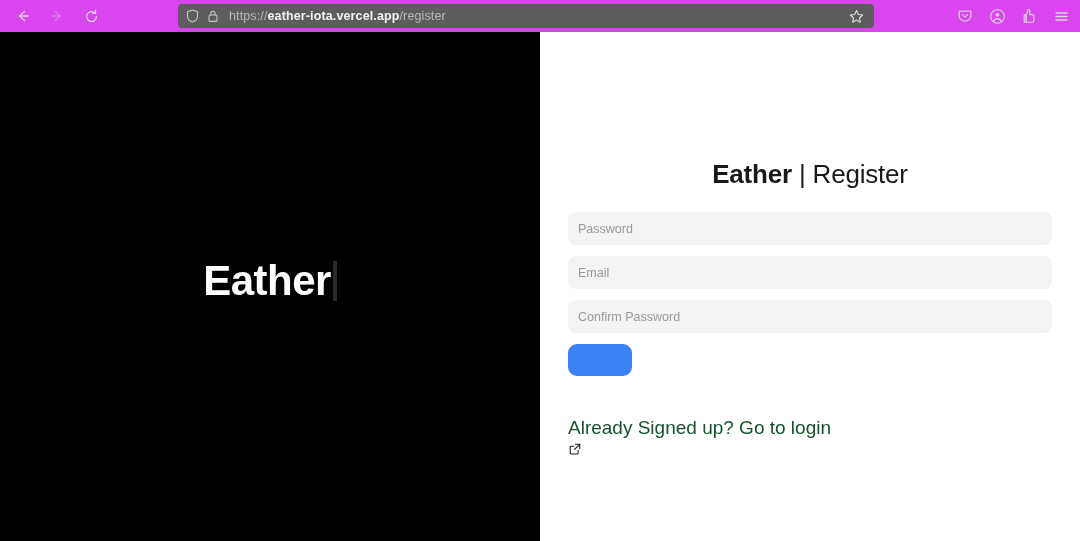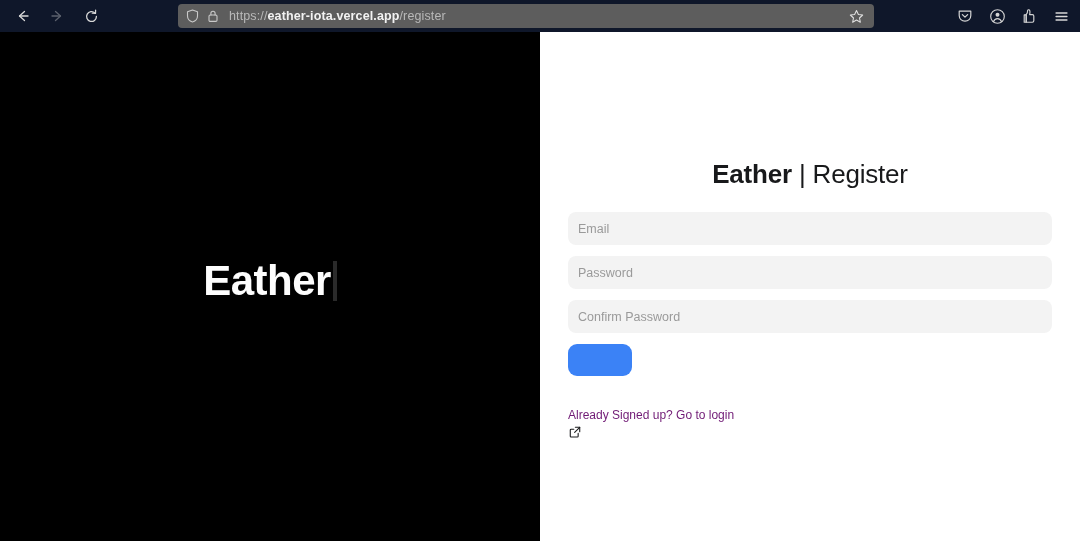--- a/index.html
+++ b/index.html
@@ -11,21 +11,21 @@
     background: #ffffff;
     font-family: "Liberation Sans", sans-serif;
   }
 
   
   .browser-chrome {
     position: absolute;
     left: 0; top: 0;
     width: 1080px;
     height: 32px;
-    background: #0f172a;
+    background: #d946ef;
     display: flex;
     align-items: center;
     z-index: 10;
   }
 
   .nav-buttons {
     display: flex;
     align-items: center;
     gap: 0px;
     padding-left: 6px;
@@ -201,23 +201,23 @@
     border-radius: 9px;
     margin-top: 6px;
     cursor: pointer;
     color: #ffffff;
     font-size: 13px;
     font-family: "Liberation Sans", sans-serif;
     padding: 0;
   }
 
   .login-link {
-    margin-top: 32px;
-    font-size: 12px;
-    color: #701a75;
+    margin-top: 40px;
+    font-size: 19px;
+    color: #14532d;
     line-height: 1.25;
     cursor: pointer;
     display: inline-block;
   }
 
   .ext-icon {
     display: block;
     margin-top: 2px;
     cursor: pointer;
     width: 14px;
@@ -306,22 +306,22 @@
       <span class="brand-caret"></span>
     </div>
   </div>
 
   <div class="right-panel">
     <div class="form-wrap">
 
       <h1 class="form-title"><span class="brand">Eather</span><span class="sep"> | </span><span>Register</span></h1>
 
       <div class="fields">
+        <input class="field" type="password" placeholder="Password" style="">
         <input class="field" type="text" placeholder="Email" style="">
-        <input class="field" type="password" placeholder="Password" style="">
         <input class="field" type="password" placeholder="Confirm Password" style="">
 
         <button class="submit-btn"></button>
 
         <div>
           <span class="login-link">Already Signed up? Go to login</span>
           <svg class="ext-icon" viewBox="0 0 16 16">
             <path d="M8.4 2.6 H13.4 V7.6" fill="none" stroke="#1b1c1e" stroke-width="1.25" stroke-linecap="round" stroke-linejoin="round"></path>
             <path d="M13.4 2.6 L7.6 8.4" fill="none" stroke="#1b1c1e" stroke-width="1.25" stroke-linecap="round"></path>
             <path d="M11.6 9.6 V12.9 C11.6 13.4 11.2 13.8 10.7 13.8 H3.5 C3 13.8 2.6 13.4 2.6 12.9 V5.7 C2.6 5.2 3 4.8 3.5 4.8 H6.6" fill="none" stroke="#1b1c1e" stroke-width="1.25" stroke-linecap="round" stroke-linejoin="round"></path>

